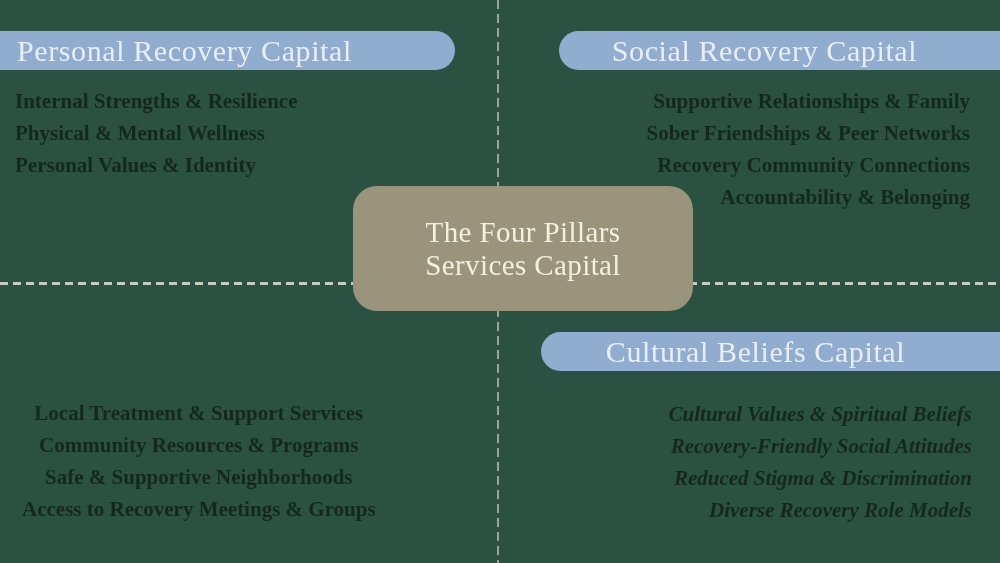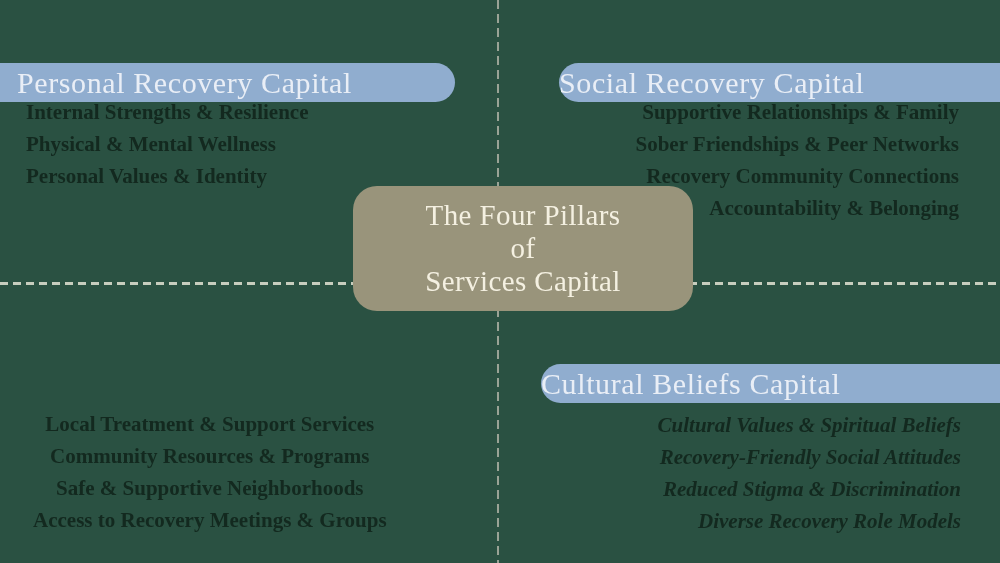--- a/index.html
+++ b/index.html
@@ -37,44 +37,43 @@
   }
 
   
   .pill {
     position: absolute;
     height: 39px;
     background: #90adcf;
     display: flex;
     align-items: center;
     z-index: 2;
-    margin-top: 32px;
   }
   .pill h2 {
     margin: 0;
     font-size: 30px;
     font-weight: normal;
     letter-spacing: 0.6px;
     color: #e9eef6;
     width: 100%;
     white-space: nowrap;
   }
   .pill-personal  { left: 0;     top: 31px;  width: 455px; border-radius: 0 26px 26px 0; }
   .pill-social    { left: 559px; top: 31px;  width: 441px; border-radius: 26px 0 0 26px; }
   .pill-community { left: 0;     top: 332px; width: 466px; border-radius: 0 26px 26px 0; }
   .pill-cultural  { left: 541px; top: 332px; width: 459px; border-radius: 26px 0 0 26px; }
   .pill-personal h2  { text-align: left;  padding-left: 17px; }
   .pill-community h2 { text-align: left;  padding-left: 22px; }
   .pill-social h2,
-  .pill-cultural h2  { text-align: left; padding-right: 30px; }
+  .pill-cultural h2  { text-align: center; padding-right: 30px; }
 
   
   .items {
     position: absolute;
-    margin: 11px;
+    margin: 0;
     padding: 0;
     list-style: none;
     font-size: 21px;
     font-weight: bold;
     line-height: 32px;
     color: #13291f;
     z-index: 2;
     white-space: nowrap;
   }
   .items-personal  { left: 15px;  top: 85px;  text-align: left;  }
@@ -143,17 +142,16 @@
   </div>
   <ul class="items items-cultural">
     <li>Cultural Values &amp; Spiritual Beliefs</li>
     <li>Recovery-Friendly Social Attitudes</li>
     <li>Reduced Stigma &amp; Discrimination</li>
     <li>Diverse Recovery Role Models</li>
   </ul>
 
   <div class="center-box">
     <div class="line">The Four Pillars</div>
-    <div class="line">of</div>
     <div class="line">Services Capital</div>
   </div>
 
 </div>
 
 </body></html>

